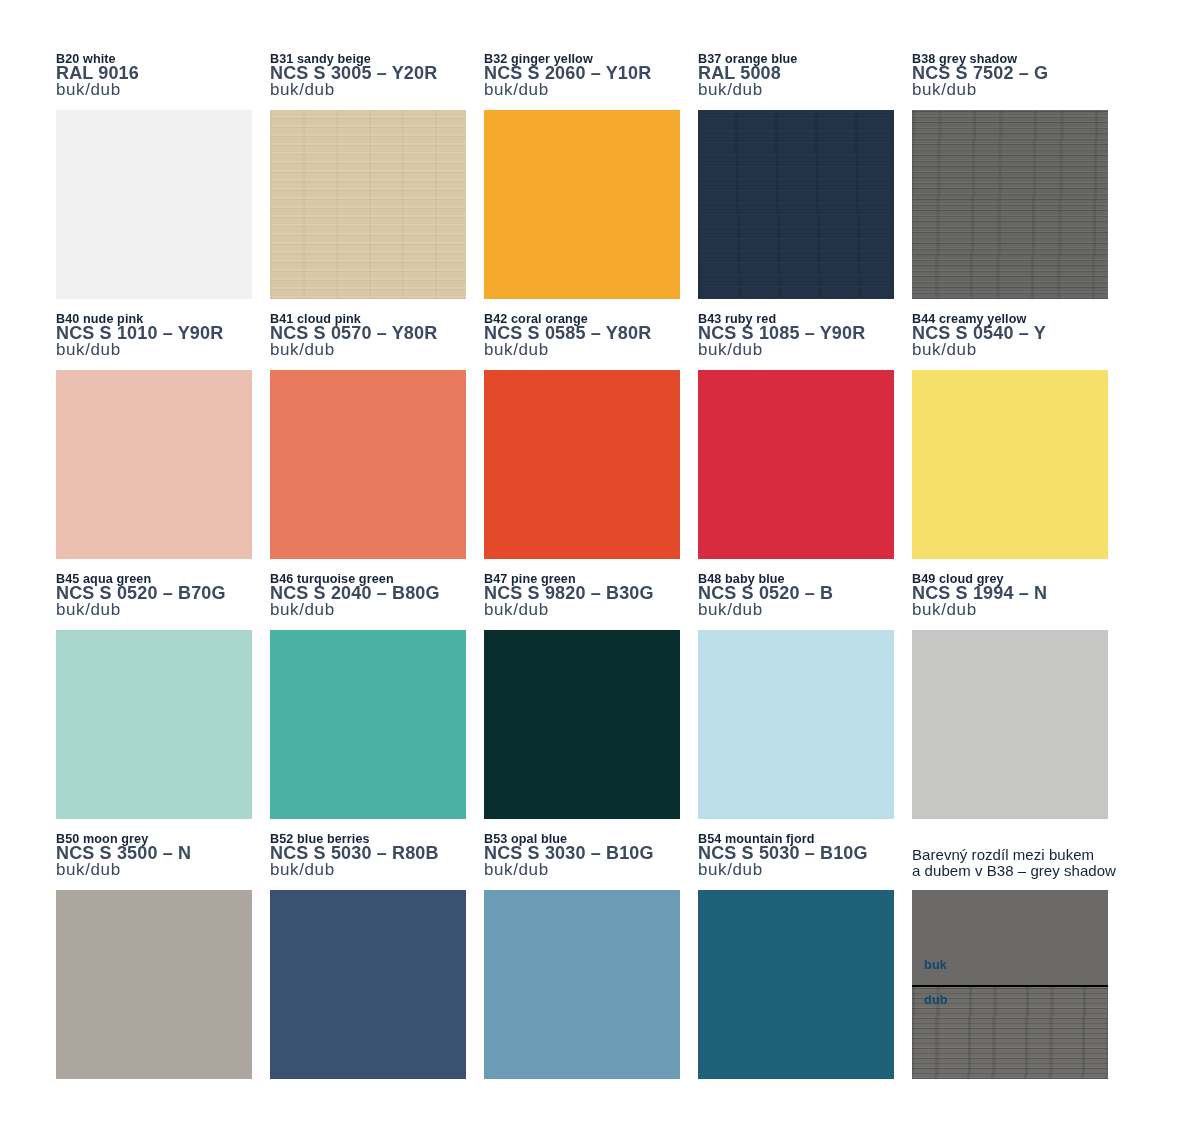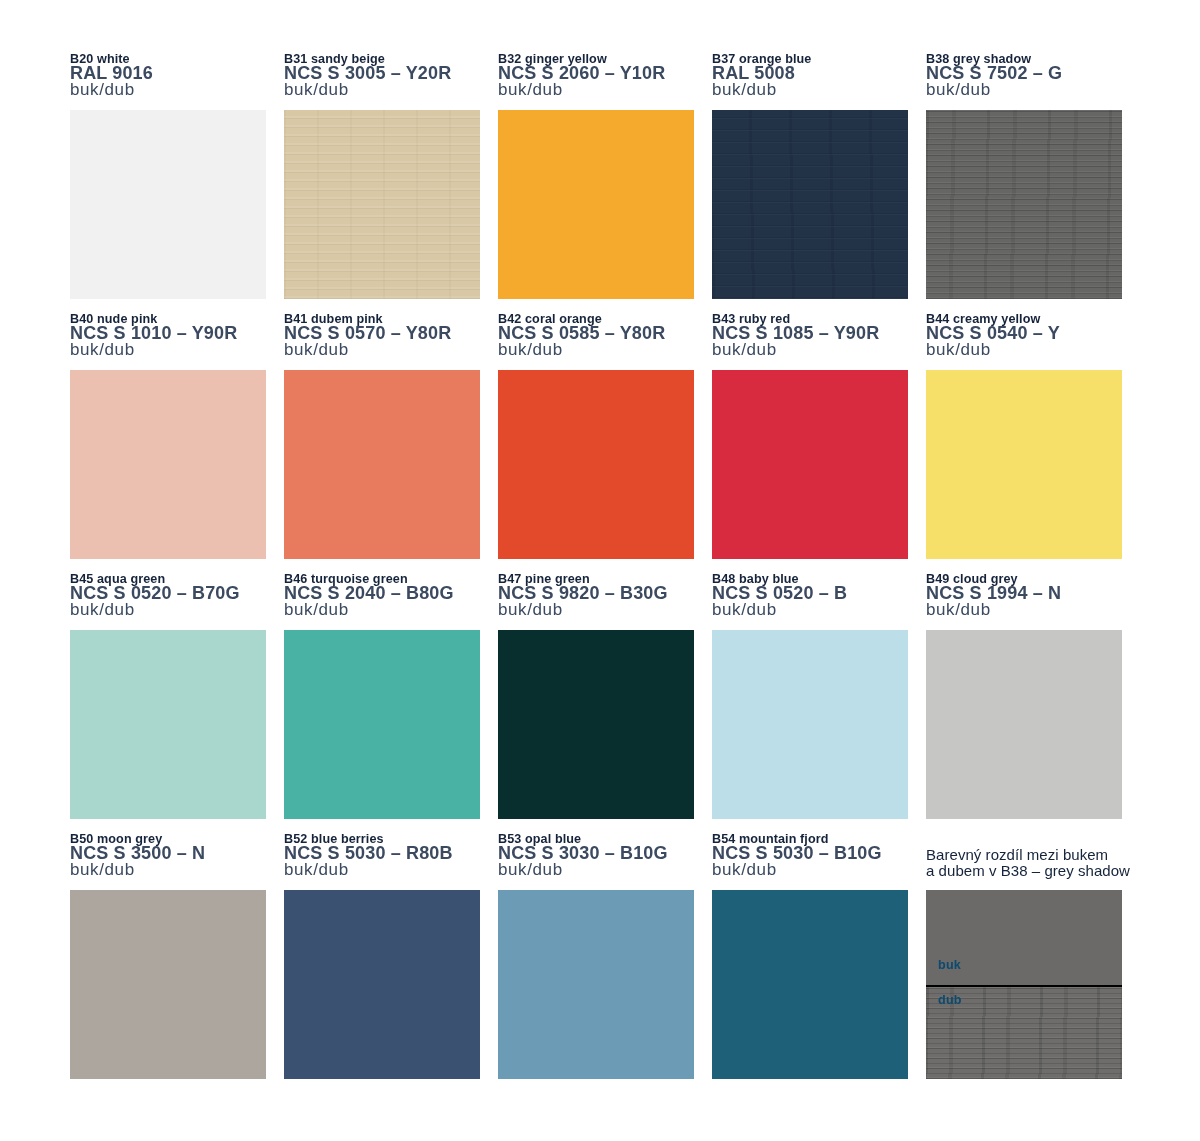--- a/index.html
+++ b/index.html
@@ -13,21 +13,21 @@
     font-family: "Liberation Sans", sans-serif;
     color: #1b2a44;
     overflow: hidden;
   }
 
   .sheet {
     position: relative;
     width: 1200px;
     height: 1059px;
     box-sizing: border-box;
-    padding: 52px 70px 30px 70px;
+    padding: 52px 70px 30px 56px;
   }
 
   .grid {
     display: grid;
     grid-template-columns: repeat(5, 196px);
     column-gap: 18px;
     row-gap: 0px;
     grid-auto-rows: 260px;
   }
 
@@ -239,21 +239,21 @@
       <div class="cell">
         <div class="labels">
           <div class="swatch-name">B40 nude pink</div>
           <div class="swatch-code">NCS S 1010 – Y90R</div>
           <div class="swatch-wood">buk/dub</div>
         </div>
         <div class="swatch" style="background: rgb(235, 192, 177);"></div>
       </div>
       <div class="cell">
         <div class="labels">
-          <div class="swatch-name">B41 dubem pink</div>
+          <div class="swatch-name">B41 cloud pink</div>
           <div class="swatch-code">NCS S 0570 – Y80R</div>
           <div class="swatch-wood">buk/dub</div>
         </div>
         <div class="swatch" style="background: rgb(232, 122, 94);"></div>
       </div>
       <div class="cell">
         <div class="labels">
           <div class="swatch-name">B42 coral orange</div>
           <div class="swatch-code">NCS S 0585 – Y80R</div>
           <div class="swatch-wood">buk/dub</div>

